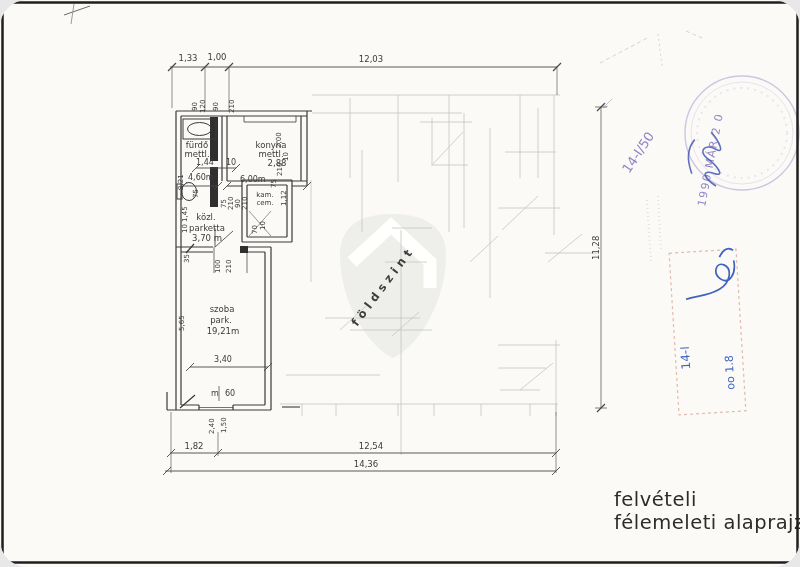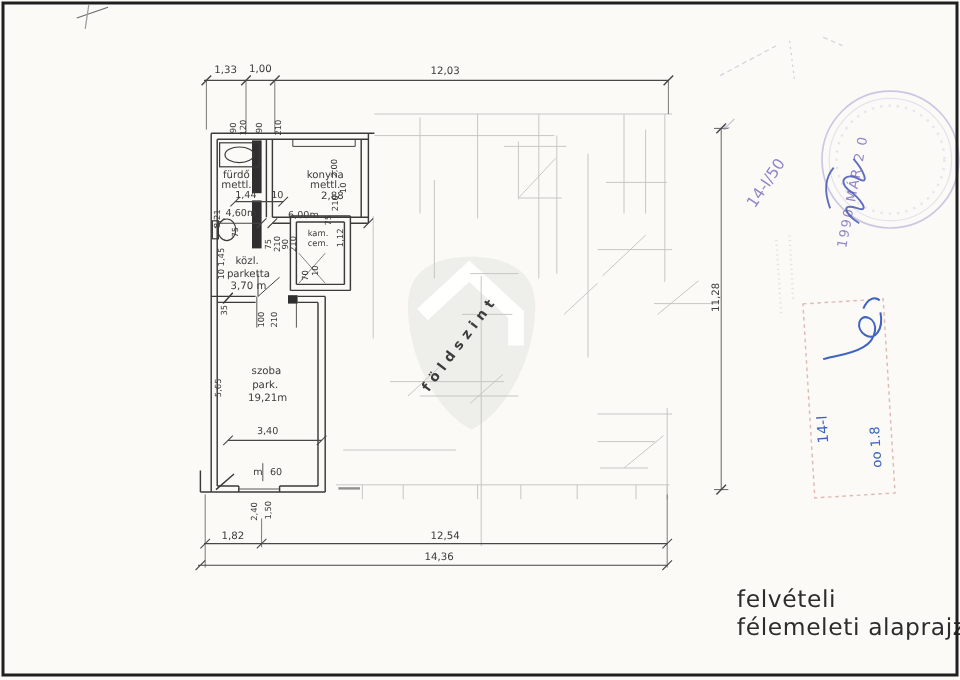--- a/index.html
+++ b/index.html
@@ -1,16 +1,16 @@
 <!DOCTYPE html>
 <html><head>
 <meta charset="utf-8">
 <style>
   html,body{margin:0;padding:0;background:#e8e8e8;}
-  #page{position:relative;width:800px;height:567px;background:#fbfaf7;overflow:hidden;}
+  #page{position:relative;width:800px;height:567px;background:#fbfaf7;overflow:hidden;border-radius:27px;}
   svg{position:absolute;left:0;top:0;}
   .t{font-family:"DejaVu Sans",sans-serif;fill:#3b3b3b;}
   .dim{font-size:8px;}
   .dimv{font-size:7px;}
   .room{font-size:8.5px;}
   .big{font-size:8.5px;}
   .title{font-size:19.5px;fill:#2c2c2c;letter-spacing:0.5px;}
   .pen{font-family:"DejaVu Sans",sans-serif;fill:#3f63c0;}
   .purple{font-family:"DejaVu Sans",sans-serif;fill:#9186c6;}
   .wm{font-family:"DejaVu Sans",sans-serif;fill:#3d3d3d;font-weight:600;}

